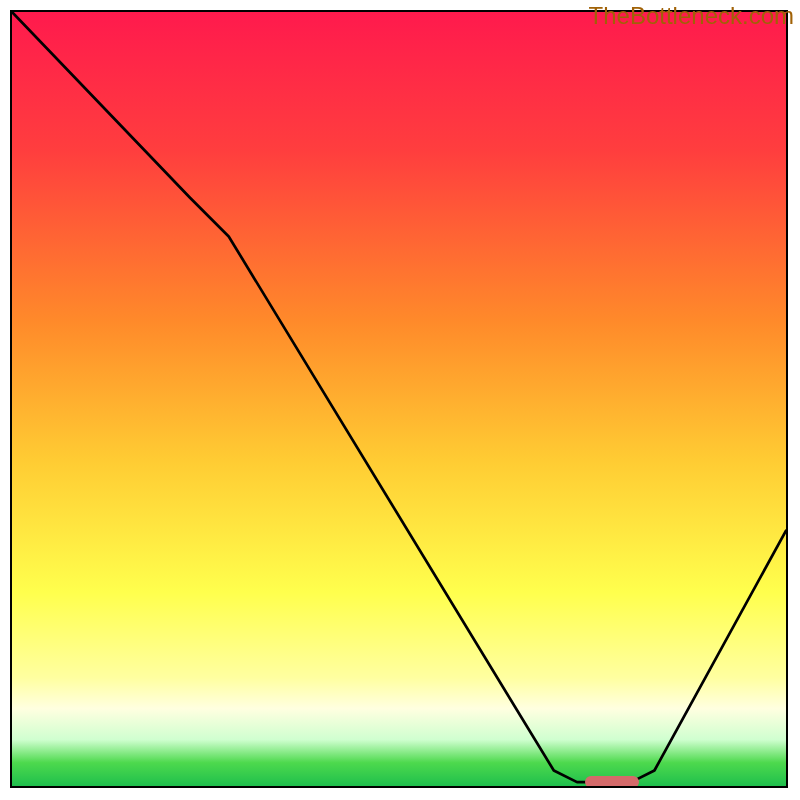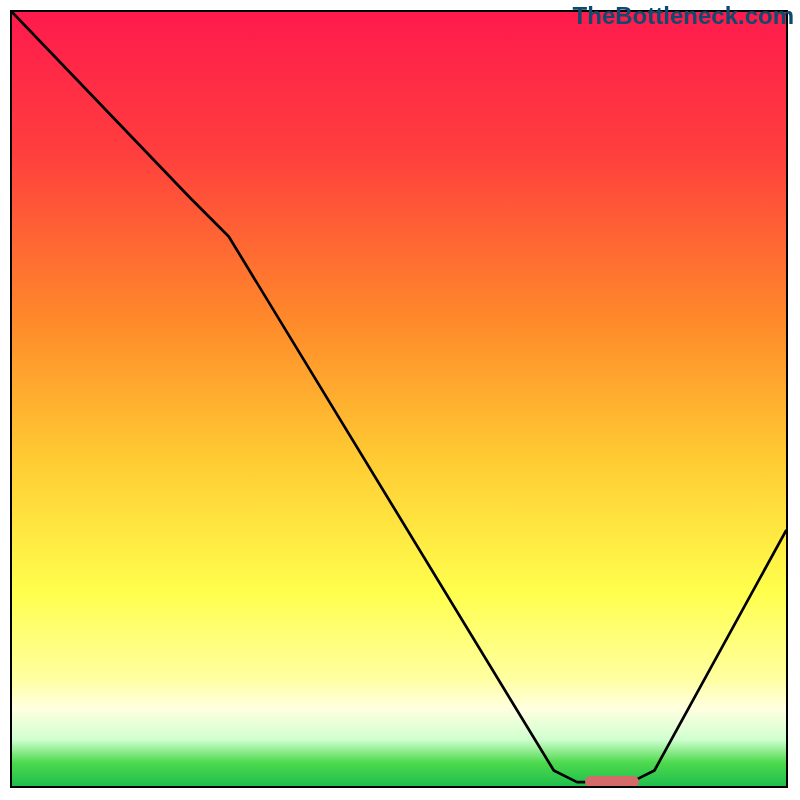--- a/index.html
+++ b/index.html
@@ -13,23 +13,23 @@
   }
   .chart-wrap {
     position: relative;
     width: 800px;
     height: 800px;
   }
   .watermark {
     position: absolute;
     top: 2px;
     right: 6px;
-    color: #0c4a6e;
+    color: #a16207;
     font-size: 24px;
-    font-weight: 700;
+    font-weight: 400;
     z-index: 10;
   }
   .plot-area {
     position: absolute;
     left: 10px;
     top: 10px;
     width: 778px;
     height: 778px;
     border: 2px solid #000000;
     box-sizing: border-box;

